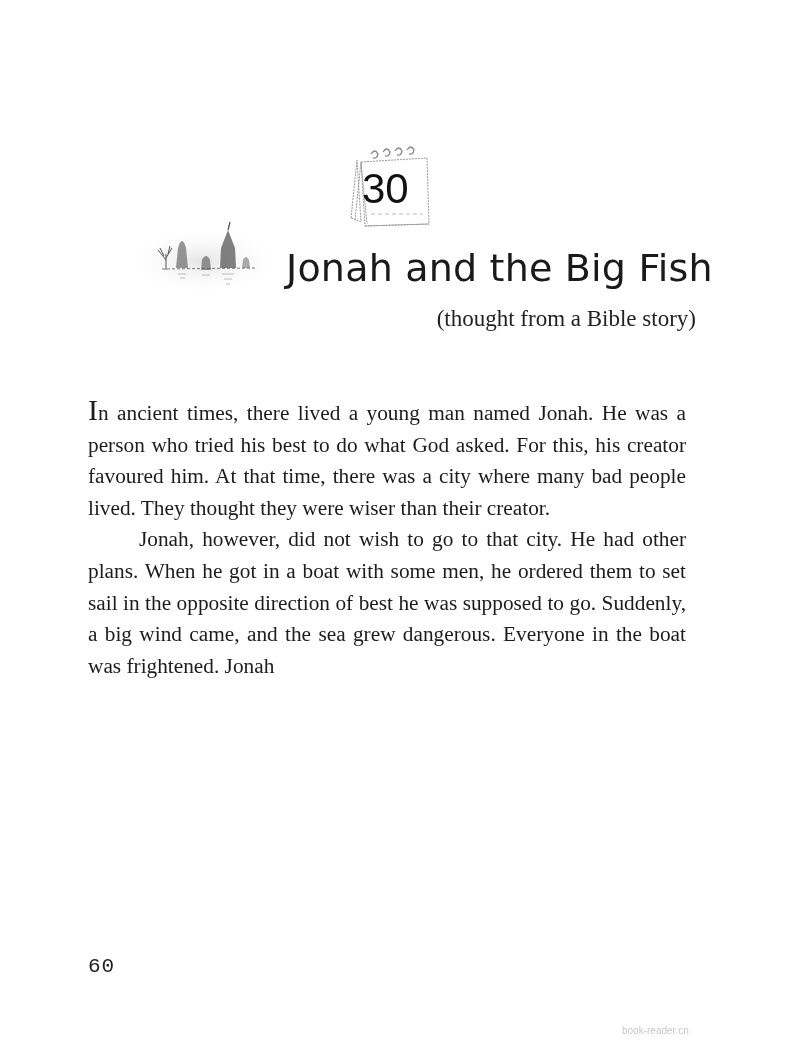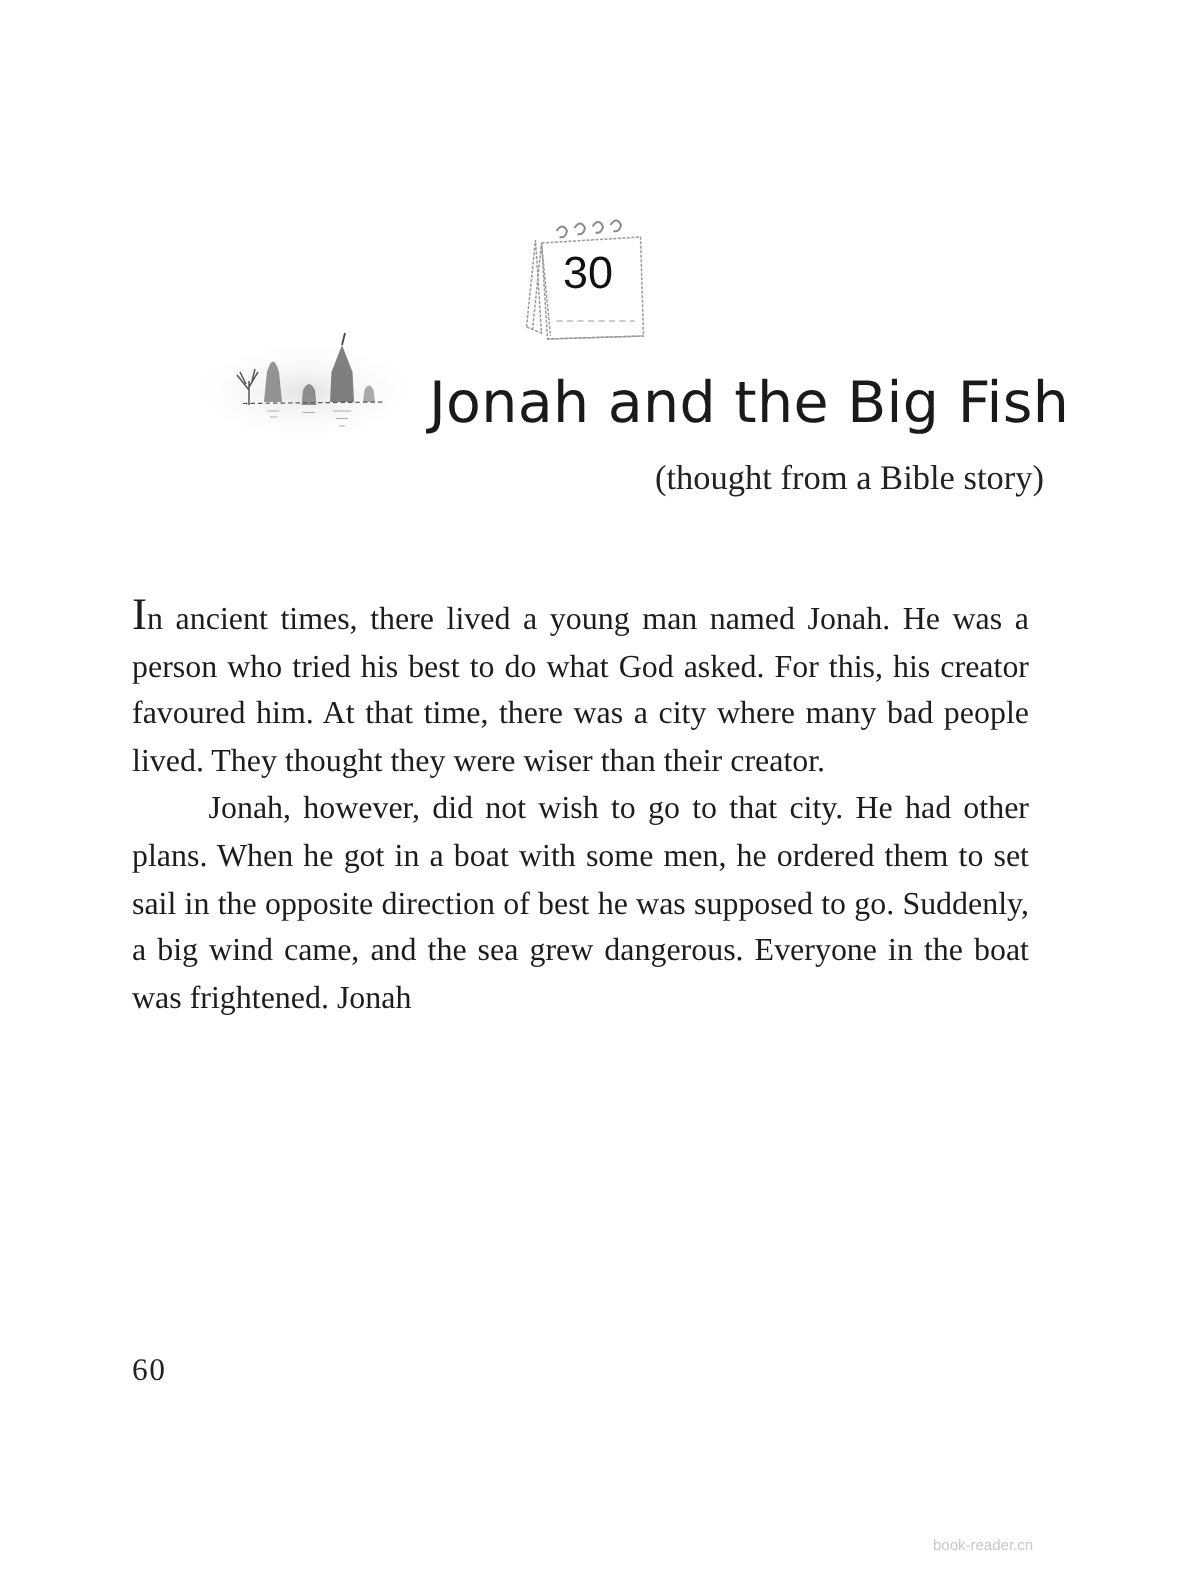--- a/index.html
+++ b/index.html
@@ -1,31 +1,31 @@
 <!DOCTYPE html>
 <html><head>
   <meta charset="utf-8">
   <style>
     html, body { margin: 0; padding: 0; background: #ffffff; }
     body { width: 800px; height: 1052px; position: relative; overflow: hidden; color: #1a1a1a; }
     .calendar { position: absolute; left: 343px; top: 140px; width: 92px; height: 90px; }
-    .chapter-num { position: absolute; left: 362px; top: 168px; width: 60px; text-align: center;
-      font-family: "Liberation Sans", sans-serif; font-size: 30px; color: #111; line-height: 1; }
+    .chapter-num { position: absolute; left: 362px; top: 168px; width: 60px; 
+      font-family: "Liberation Sans", sans-serif; font-size: 42px; color: #111; line-height: 1; }
     .illustration { position: absolute; left: 128px; top: 208px; width: 150px; height: 85px; }
     .title { position: absolute; left: 286px; top: 248px; font-family: "DejaVu Sans", sans-serif;
       font-size: 38px; color: #1a1a1a; letter-spacing: 0.2px; white-space: nowrap; line-height: 1.1; }
     .subtitle { position: absolute; right: 104px; top: 306px; font-family: "Liberation Serif", serif;
       font-size: 23px; color: #222; white-space: nowrap; }
     .body-text { position: absolute; left: 88px; top: 352px; width: 598px;
       font-family: "Liberation Serif", serif; font-size: 21.3px; line-height: 31.6px; color: #1c1c1c;
       text-align: justify; }
     .body-text p { margin: 0; text-indent: 51px; }
     .body-text p.first { text-indent: 0; margin-top: 43px; }
     .dropcap { font-size: 30px; line-height: 1; }
-    .page-number { position: absolute; left: 88px; top: 901px; font-family: Liberation Serif, serif;
+    .page-number { position: absolute; left: 88px; top: 955px; font-family: Liberation Mono, monospace;
       font-size: 21px; color: #222; letter-spacing: 1px; }
     .watermark { position: absolute; left: 622px; top: 1025px; font-family: "Liberation Sans", sans-serif;
       font-size: 10px; color: #c8c8c8; }
   </style>
 </head>
 <body>
 
 <svg class="calendar" viewBox="0 0 92 90">
   <g fill="none" stroke="#9a9a9a" stroke-width="1" stroke-dasharray="2 1">
     <path d="M8 78 L14 20 L18 82 Z"></path>

